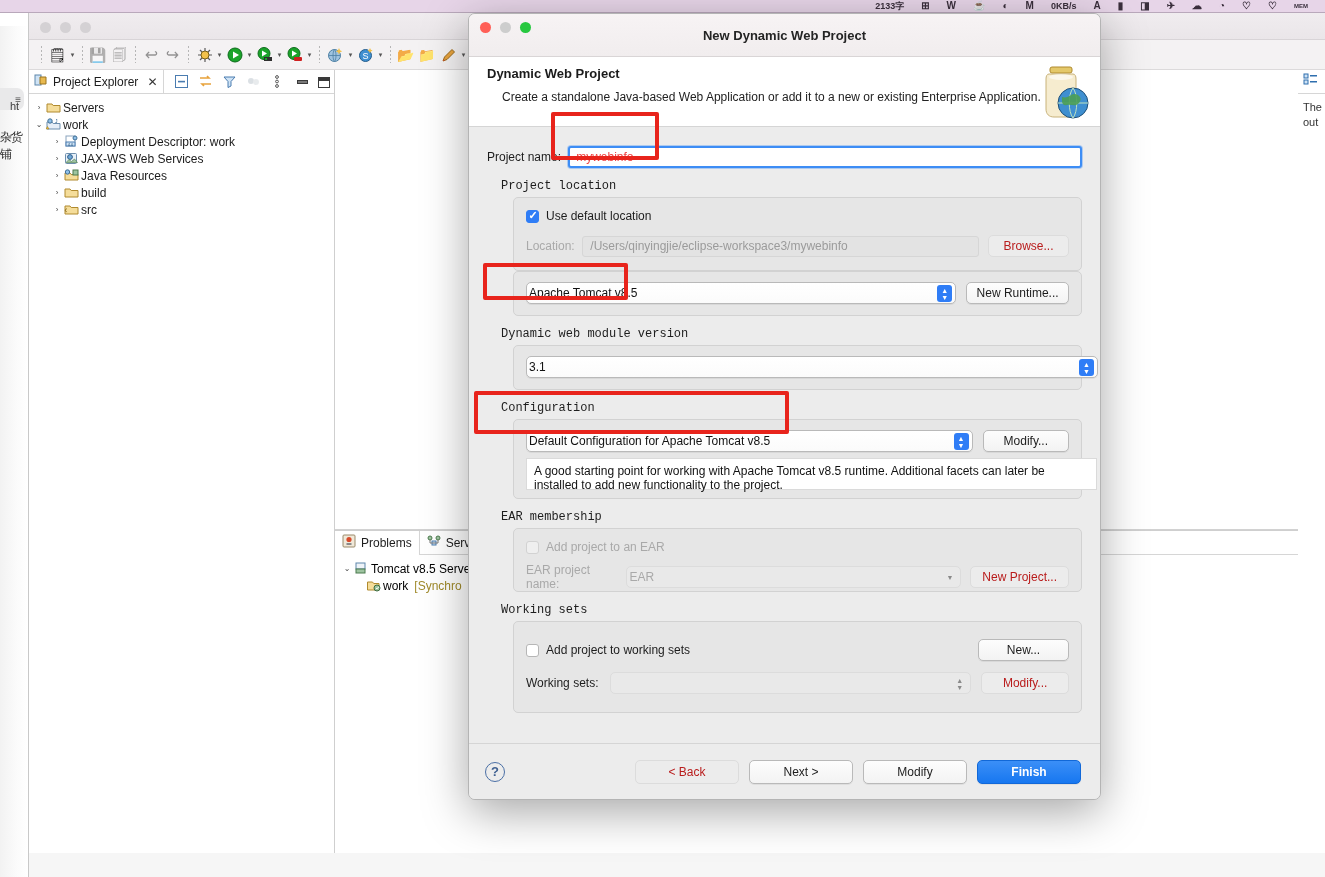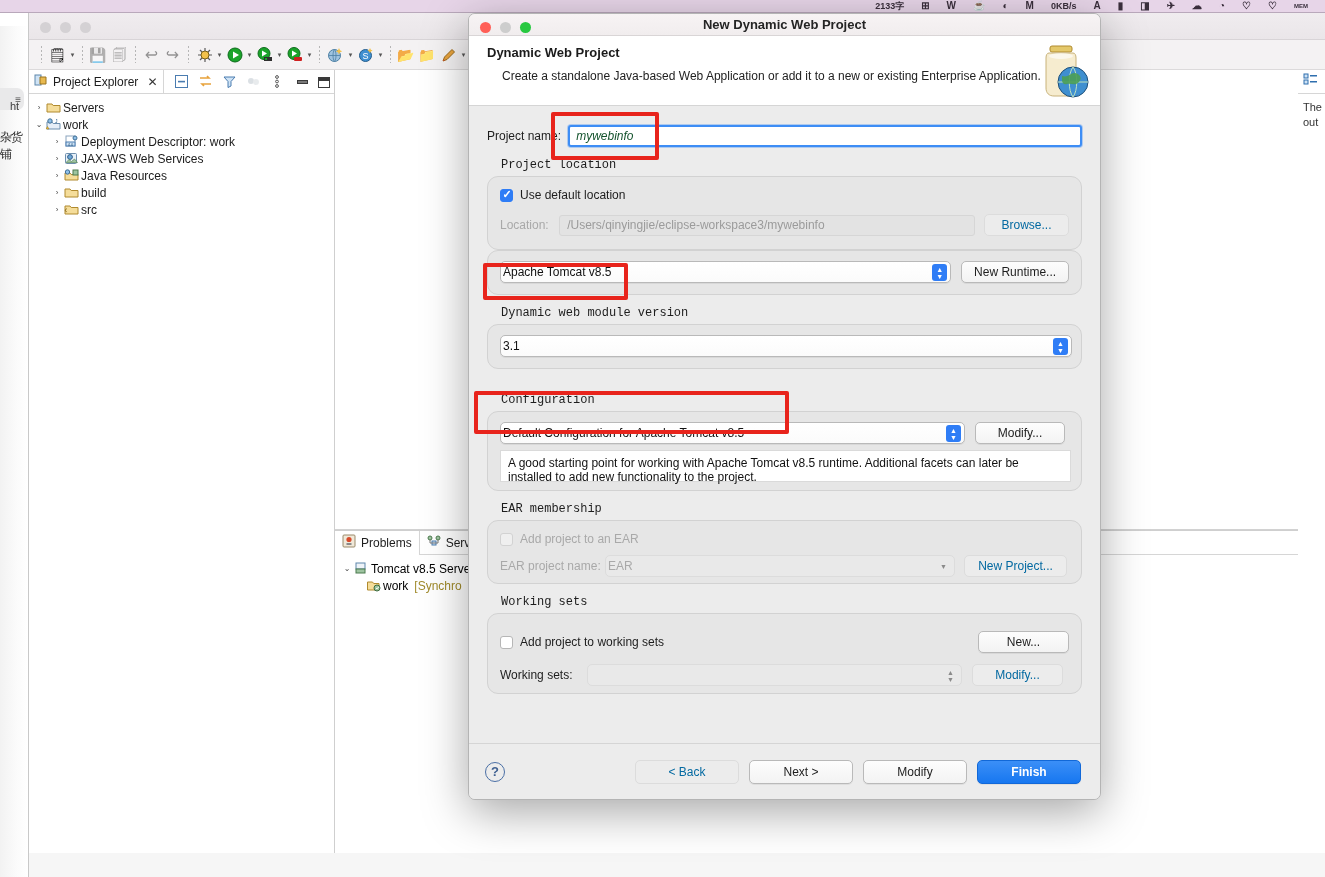--- a/index.html
+++ b/index.html
@@ -127,21 +127,21 @@
   
   .dialog {
     position: absolute; left: 468px; top: 13px; width: 633px; height: 787px;
     background: #ececec;
     border: 1px solid #b4b4b4;
     border-radius: 7px;
     box-shadow: 0 12px 46px rgba(0,0,0,0.35);
     overflow: hidden;
   }
   .dlg-title {
-    position: relative; height: 22px;
+    position: relative; height: 43px;
     background: linear-gradient(180deg,#f7f3f4 0%, #f1edee 100%);
     border-bottom: 1px solid #d9d5d6;
     display:flex; align-items:center; justify-content:center;
   }
   .dlg-title .t { font-size: 13px; font-weight: bold; color: #242424; }
   .dtl { position:absolute; top: 8px; width: 11px; height: 11px; border-radius:50%; }
   .dtl1 { left: 11px; background:#ff5f57; }
   .dtl2 { left: 31px; background:#cdcdcd; }
   .dtl3 { left: 51px; background:#28c840; }
 
@@ -155,46 +155,46 @@
 
   .dlg-content { position: relative; height: 646px; background:#ececec; padding: 16px 18px 0 18px; }
 
   .row { display:flex; align-items:center; }
   .lbl { font-size: 12px; color:#1d1d1d; }
   .grp-label { font-size: 12px; color:#1d1d1d; margin: 0 0 4px 14px; font-family: Liberation Mono, monospace; }
 
   .field-name-row { height: 24px; margin-top: 2px; }
   .txtinput {
     height: 22px; background:#ffffff; border:1px solid #b5b5b5; border-radius: 3px;
-    font-size: 12px; color:#14532d; display:flex; align-items:center; padding: 0 6px; font-style: italic;
+    font-size: 12px; color:#ef4444; display:flex; align-items:center; padding: 0 6px;
   }
   .txtinput.focused { border:2px solid #3d8df5; box-shadow: 0 0 0 1px rgba(61,141,245,0.35); }
 
-  .groupbox { background: #e6e6e6; border:1px solid #d2d2d2; border-radius: 11px; }
+  .groupbox { background: #e6e6e6; border:1px solid #d2d2d2; border-radius: 5px; margin-left: 26px; }
 
   .chkrow { display:flex; align-items:center; gap: 7px; }
   .chk { width: 13px; height: 13px; border-radius: 3px; border:1px solid #b6b6b6; background:#fff; }
   .chk.on { background:#2f7df6; border-color:#2f7df6; position:relative; }
   .chk.on::after { content:"✓"; color:#fff; font-size: 11px; position:absolute; left:1.5px; top:-1.5px; font-weight:700;}
   .chk.dis { background:#efefef; border-color:#d2d2d2; }
 
   .disabled-text { color:#a9a9a9; }
 
   .ro-field {
     height: 21px; background:#e3e3e3; border:1px solid #d6d6d6; border-radius:3px;
     font-size: 12px; color:#9b9b9b; display:flex; align-items:center; padding:0 7px;
   }
 
   .btn {
     height: 22px; background: linear-gradient(180deg,#fdfdfd,#f3f3f3);
     border:1px solid #b9b9b9; border-radius: 5px;
     font-size: 12px; color:#1d1d1d; display:flex; align-items:center; justify-content:center;
     box-shadow: 0 1px 0.5px rgba(0,0,0,0.06);
   }
-  .btn.dis { color:#0369a1; background:#ececec; border-color:#dcdcdc; box-shadow:none; }
+  .btn.dis { color:#b91c1c; background:#ececec; border-color:#dcdcdc; box-shadow:none; }
 
   .combo {
     height: 22px; background: linear-gradient(180deg,#ffffff,#fbfbfb);
     border:1px solid #b9b9b9; border-radius:5px; position:relative;
     font-size:12px; color:#111; display:flex; align-items:center; padding-left:2px;
     box-shadow: 0 1px 0.5px rgba(0,0,0,0.06);
   }
   .combo .stepper {
     position:absolute; right: 3px; top: 2px; width: 15px; height: 17px;
     background:#2f7df6; border-radius:3px; color:#fff;
@@ -600,21 +600,21 @@
       </div>
 
       <div class="grp-label" style="margin-top:11px">Dynamic web module version</div>
       <div class="groupbox" style="height:45px; padding:10px 12px 0 12px">
         <div class="combo" style="width:572px">
           <span>3.1</span>
           <span class="stepper">▲<br>▼</span>
         </div>
       </div>
 
-      <div class="grp-label" style="margin-top:24px">Configuration</div>
+      <div class="grp-label" style="margin-top:11px">Configuration</div>
       <div class="groupbox" style="height:80px; padding:10px 12px 0 12px">
         <div class="row">
           <div class="combo" style="width:465px">
             <span>Default Configuration for Apache Tomcat v8.5</span>
             <span class="stepper">▲<br>▼</span>
           </div>
           <div class="btn" style="width:90px; margin-left:10px">Modify...</div>
         </div>
         <div class="descbox" style="width:571px; margin-top:6px; height:32px">A good starting point for working with Apache Tomcat v8.5 runtime. Additional facets can later be installed to add new functionality to the project.</div>
       </div>
@@ -629,21 +629,21 @@
           <span class="lbl disabled-text" style="width:105px">EAR project name:</span>
           <div class="combo dis plain-stepper" style="width:350px">
             <span>EAR</span>
             <span class="stepper">▼</span>
           </div>
           <div class="btn dis" style="width:103px; margin-left:9px">New Project...</div>
         </div>
       </div>
 
       <div class="grp-label" style="margin-top:11px">Working sets</div>
-      <div class="groupbox" style="height:81px; padding:17px 12px 0 12px">
+      <div class="groupbox" style="height:92px; padding:17px 12px 0 12px">
         <div class="row">
           <div class="chkrow" style="flex:1">
             <span class="chk"></span>
             <span class="lbl">Add project to working sets</span>
           </div>
           <div class="btn" style="width:91px">New...</div>
         </div>
         <div class="row" style="margin-top:11px">
           <span class="lbl" style="width:87px">Working sets:</span>
           <div class="combo dis plain-stepper" style="width:375px">

